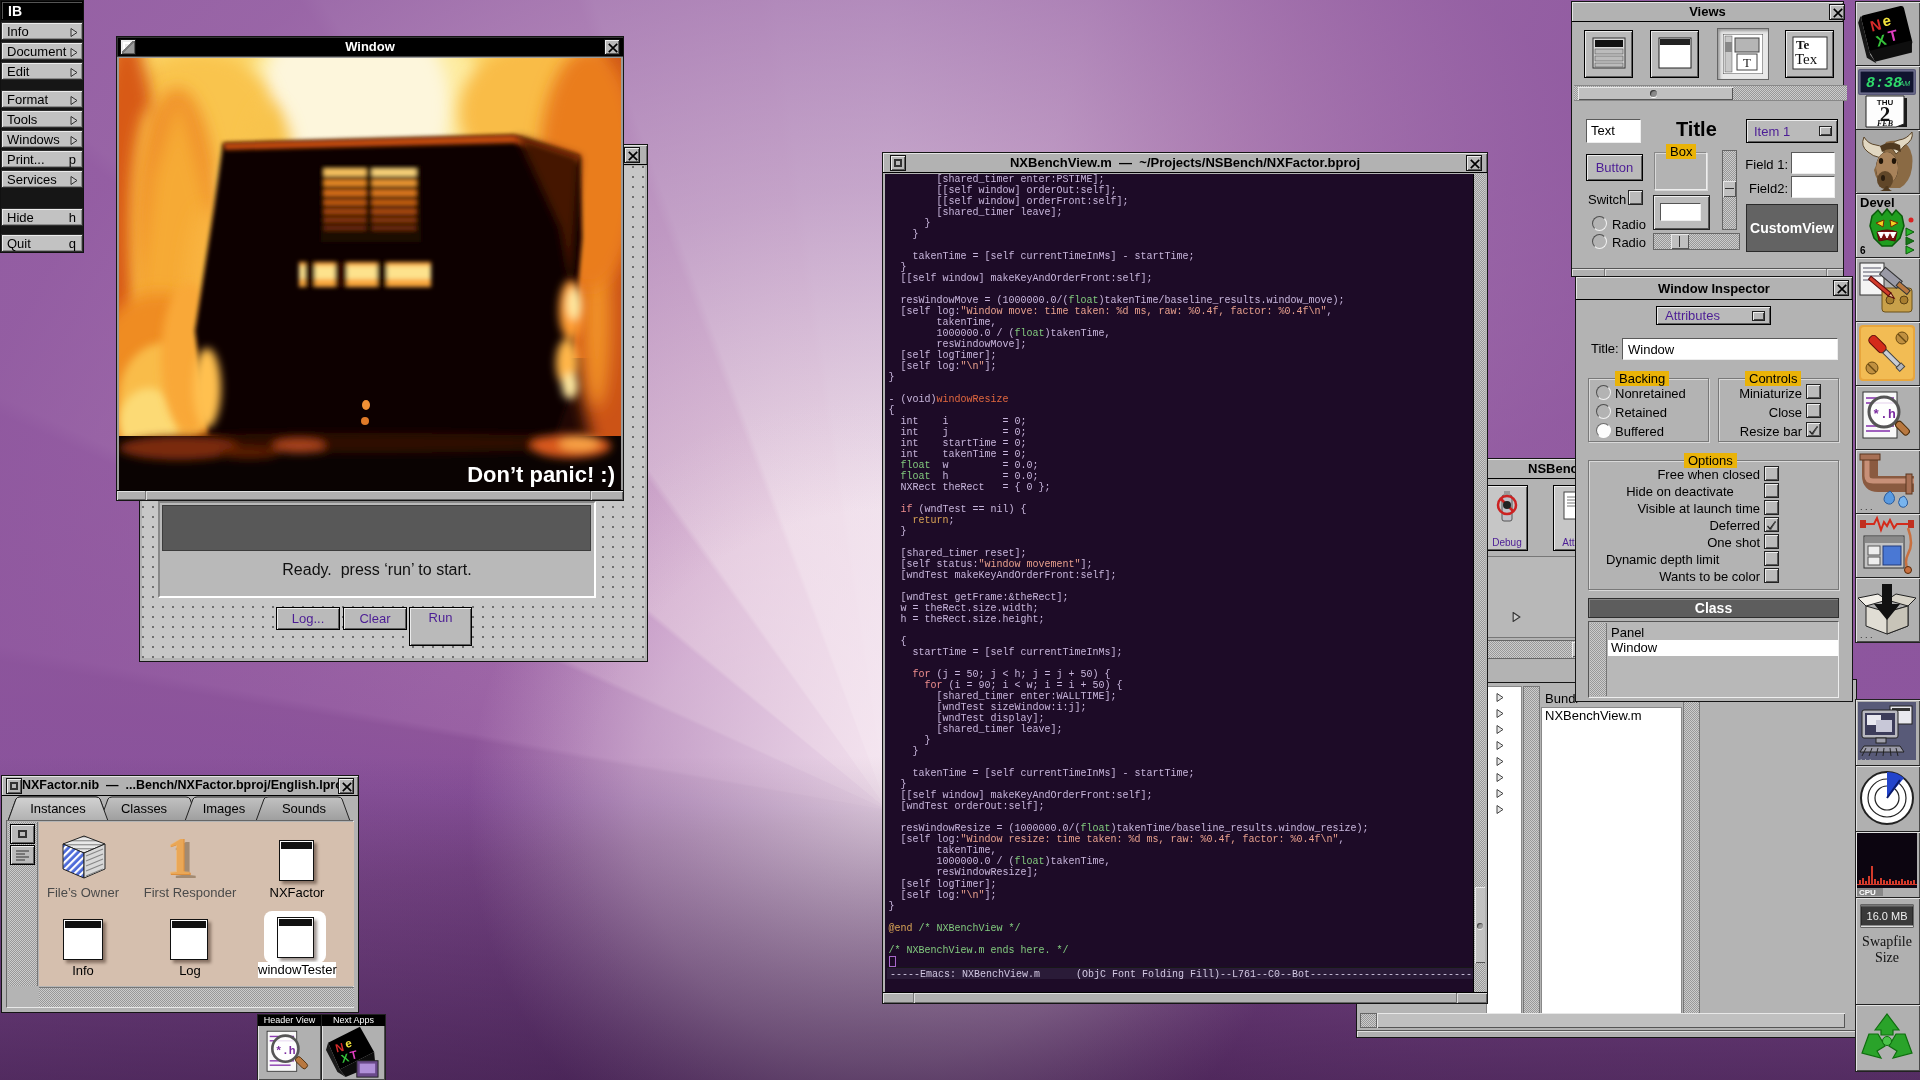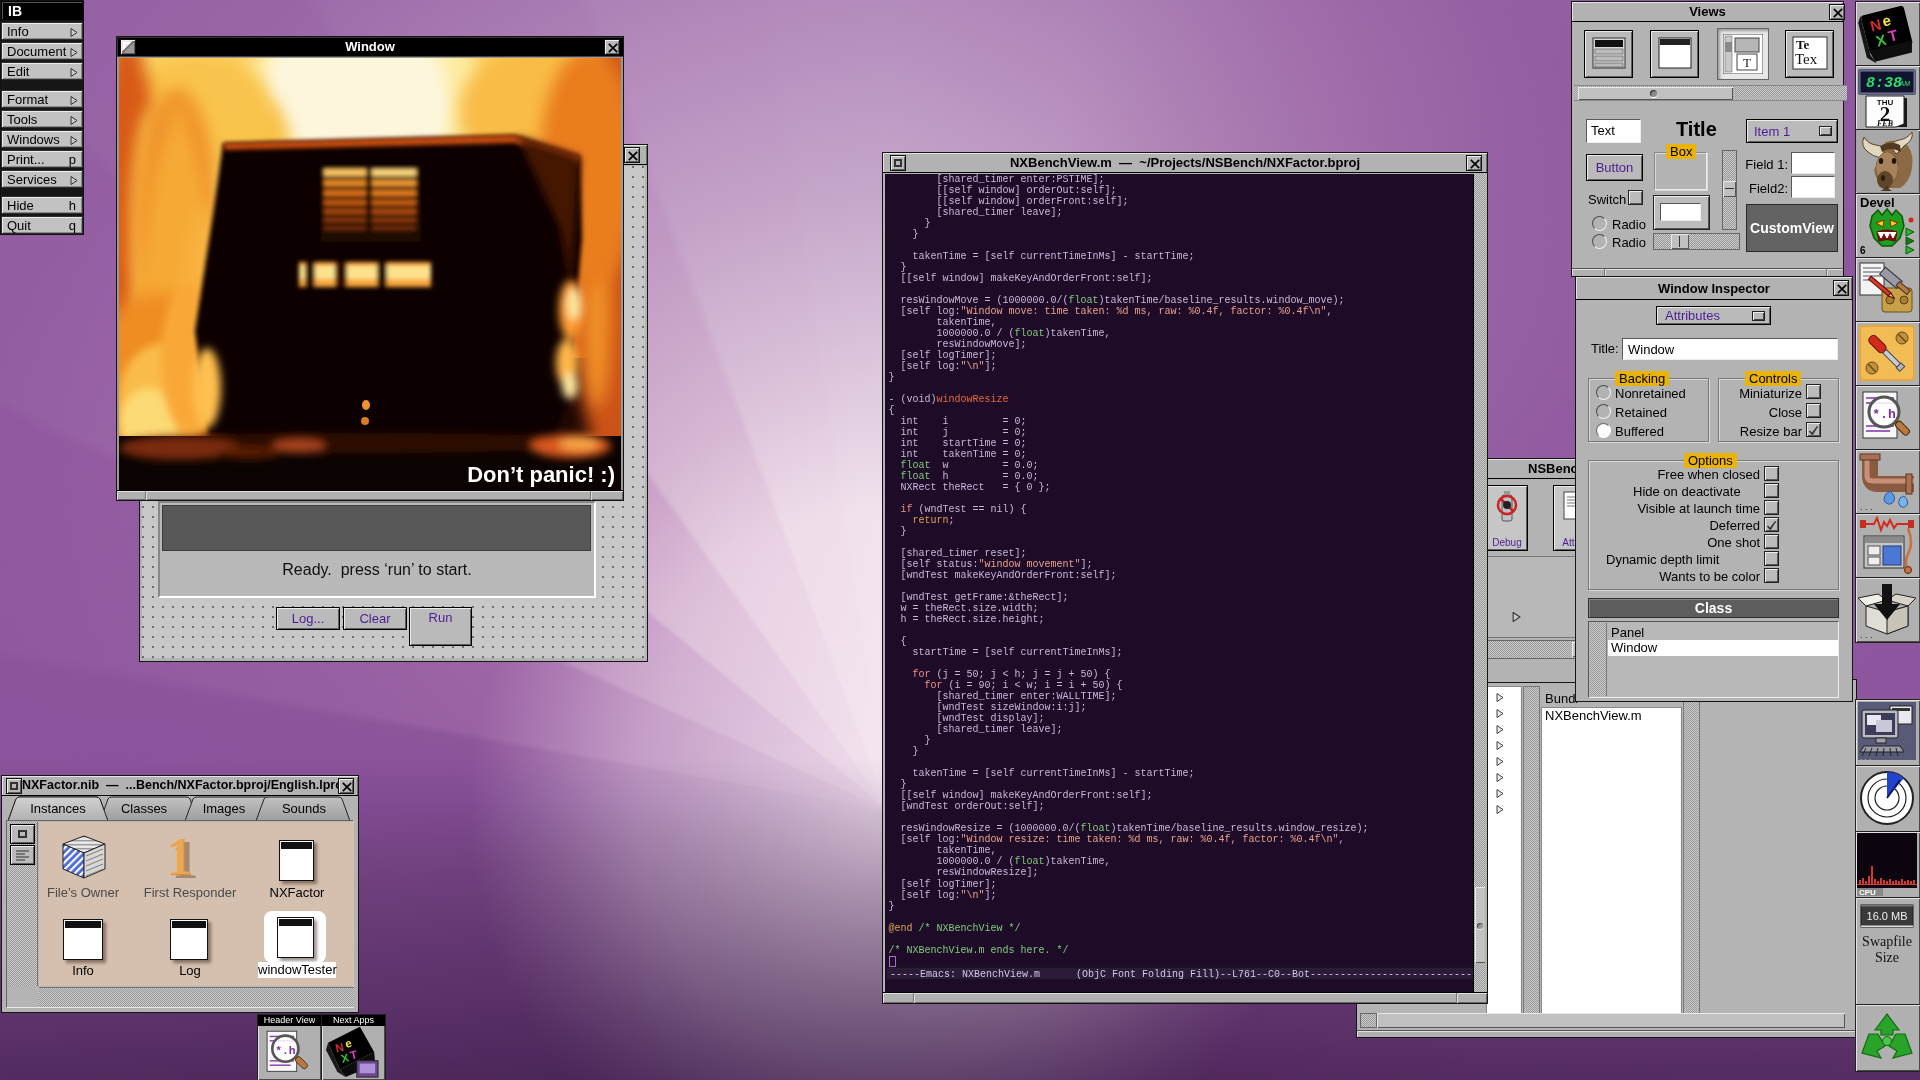--- a/index.html
+++ b/index.html
@@ -517,21 +517,21 @@
  <div class="lab" style="left:146px;top:147px;width:80px;text-align:right">Resize bar</div>
     <div class="cb" style="left:230px;top:145px"><svg width="13" height="13" viewBox="0 0 13 13">
         <path d="M2.5 7 L5 10 L10.5 2.5" fill="none" stroke="#222" stroke-width="1.3"></path>
         <path d="M10.5 2.5 L5 12" fill="none" stroke="#555" stroke-width="1"></path>
       </svg></div>
  <div class="grp" style="left:12px;top:183px;width:251px;height:130px">
       <div class="glab" style="left:95px">Options</div>
     </div>
  <div class="lab" style="left:40px;top:190px;width:144px;text-align:right">Free when closed</div>
     <div class="cb" style="left:188px;top:189px"></div>
- <div class="lab" style="left:57px;top:207px;width:144px;text-align:left">Hide on deactivate</div>
+ <div class="lab" style="left:32px;top:207px;width:144px;text-align:center">Hide on deactivate</div>
     <div class="cb" style="left:188px;top:206px"></div>
  <div class="lab" style="left:40px;top:224px;width:144px;text-align:right">Visible at launch time</div>
     <div class="cb" style="left:188px;top:223px"></div>
  <div class="lab" style="left:40px;top:241px;width:144px;text-align:right">Deferred</div>
     <div class="cb" style="left:188px;top:240px"><svg width="13" height="13" viewBox="0 0 13 13">
         <path d="M2.5 7 L5 10 L10.5 2.5" fill="none" stroke="#222" stroke-width="1.3"></path>
         <path d="M10.5 2.5 L5 12" fill="none" stroke="#555" stroke-width="1"></path>
       </svg></div>
  <div class="lab" style="left:40px;top:258px;width:144px;text-align:right">One shot</div>
     <div class="cb" style="left:188px;top:257px"></div>
@@ -686,22 +686,22 @@
     <div style="position:relative;height:18px;background:#c2c2c2;border:1px solid #2e2e2e;box-shadow:inset 1px 1px 0 #ececec, inset -1px -1px 0 #8a8a8a;margin-top:2px;font-size:13px;color:#000;padding:1px 0 0 5px">Tools<svg width="8" height="9" viewBox="0 0 8 9" style="position:absolute;right:4px;top:5px">
         <path d="M1 0.5 L7 4.5 L1 8.5 Z" fill="#c9c9c9" stroke="#333" stroke-width="1"></path>
       </svg></div>
     <div style="position:relative;height:18px;background:#c2c2c2;border:1px solid #2e2e2e;box-shadow:inset 1px 1px 0 #ececec, inset -1px -1px 0 #8a8a8a;margin-top:2px;font-size:13px;color:#000;padding:1px 0 0 5px">Windows<svg width="8" height="9" viewBox="0 0 8 9" style="position:absolute;right:4px;top:5px">
         <path d="M1 0.5 L7 4.5 L1 8.5 Z" fill="#c9c9c9" stroke="#333" stroke-width="1"></path>
       </svg></div>
     <div style="position:relative;height:18px;background:#c2c2c2;border:1px solid #2e2e2e;box-shadow:inset 1px 1px 0 #ececec, inset -1px -1px 0 #8a8a8a;margin-top:2px;font-size:13px;color:#000;padding:1px 0 0 5px">Print...<span style="position:absolute;right:6px;top:1px">p</span></div>
     <div style="position:relative;height:18px;background:#c2c2c2;border:1px solid #2e2e2e;box-shadow:inset 1px 1px 0 #ececec, inset -1px -1px 0 #8a8a8a;margin-top:2px;font-size:13px;color:#000;padding:1px 0 0 5px">Services<svg width="8" height="9" viewBox="0 0 8 9" style="position:absolute;right:4px;top:5px">
         <path d="M1 0.5 L7 4.5 L1 8.5 Z" fill="#c9c9c9" stroke="#333" stroke-width="1"></path>
       </svg></div>
-    <div style="position:relative;height:18px;background:#c2c2c2;border:1px solid #2e2e2e;box-shadow:inset 1px 1px 0 #ececec, inset -1px -1px 0 #8a8a8a;margin-top:8px;font-size:13px;color:#000;padding:1px 4px 0 5px">Hide<span style="position:absolute;right:6px;top:1px">h</span></div>
-    <div style="position:relative;height:18px;background:#c2c2c2;border:1px solid #2e2e2e;box-shadow:inset 1px 1px 0 #ececec, inset -1px -1px 0 #8a8a8a;margin-top:2px;font-size:13px;color:#000;padding:1px 0 0 5px">Quit<span style="position:absolute;right:6px;top:1px">q</span></div>
+    <div style="position:relative;height:18px;background:#c2c2c2;border:1px solid #2e2e2e;box-shadow:inset 1px 1px 0 #ececec, inset -1px -1px 0 #8a8a8a;margin-top:20px;font-size:13px;color:#000;padding:1px 4px 0 5px">Hide<span style="position:absolute;right:6px;top:1px">h</span></div>
+    <div style="position:relative;height:18px;background:#c2c2c2;border:1px solid #2e2e2e;box-shadow:inset 1px 1px 0 #ececec, inset -1px -1px 0 #8a8a8a;margin-top:8px;font-size:13px;color:#000;padding:1px 0 0 5px">Quit<span style="position:absolute;right:6px;top:1px">q</span></div>
 </div>
 
 <div class="win" style="left:2px;top:776px;width:356px;height:236px;z-index:25">
  <div class="tb"></div>
     <div class="tbt" style="font-size:12.5px;left:20px;right:20px">NXFactor.nib &nbsp;—&nbsp; ...Bench/NXFactor.bproj/English.lproj</div>
  <div class="b16" style="left:4px;top:2px">
       <div style="position:absolute;left:3px;top:3px;width:8px;height:8px;border:2px solid #333"></div>
     </div> 
     <div class="b16" style="left:336px;top:2px;width:16px;height:16px">
       <svg class="xg" width="12" height="12" viewBox="0 0 10 10">

